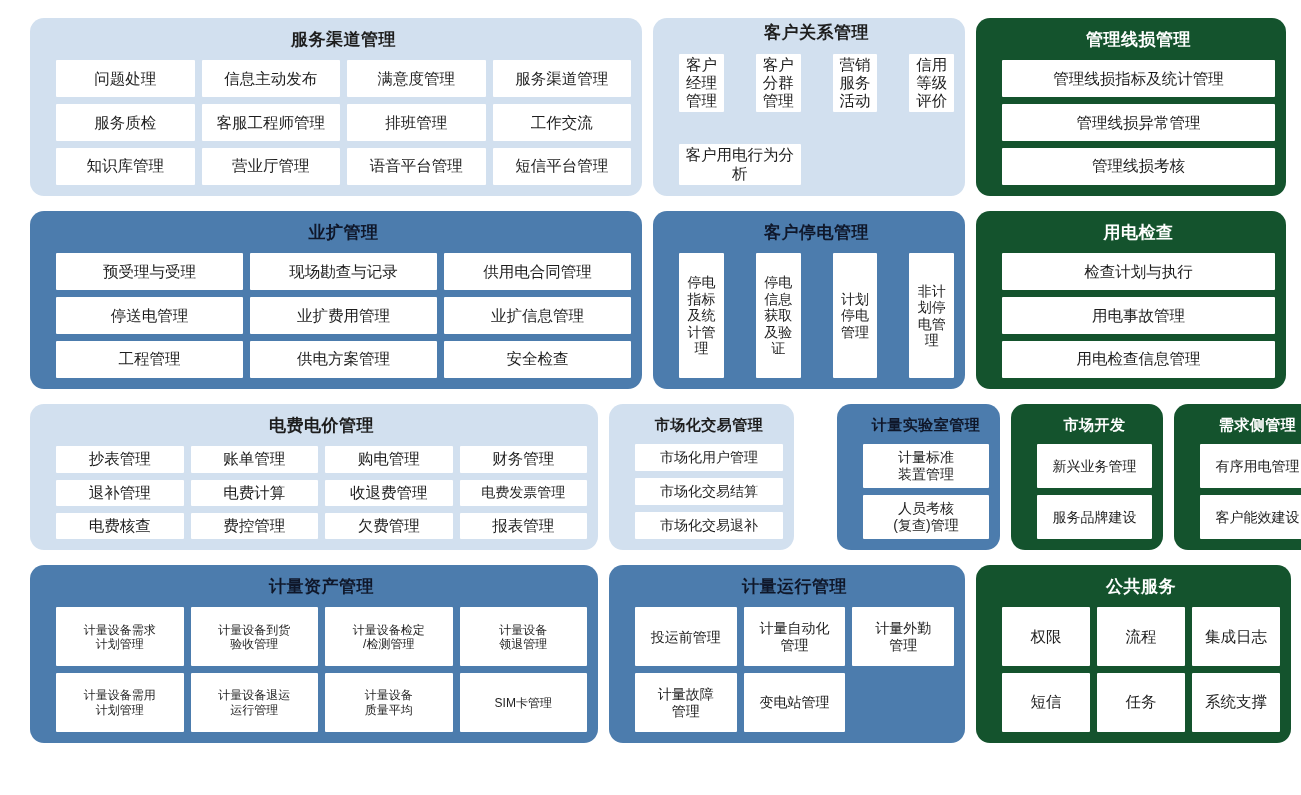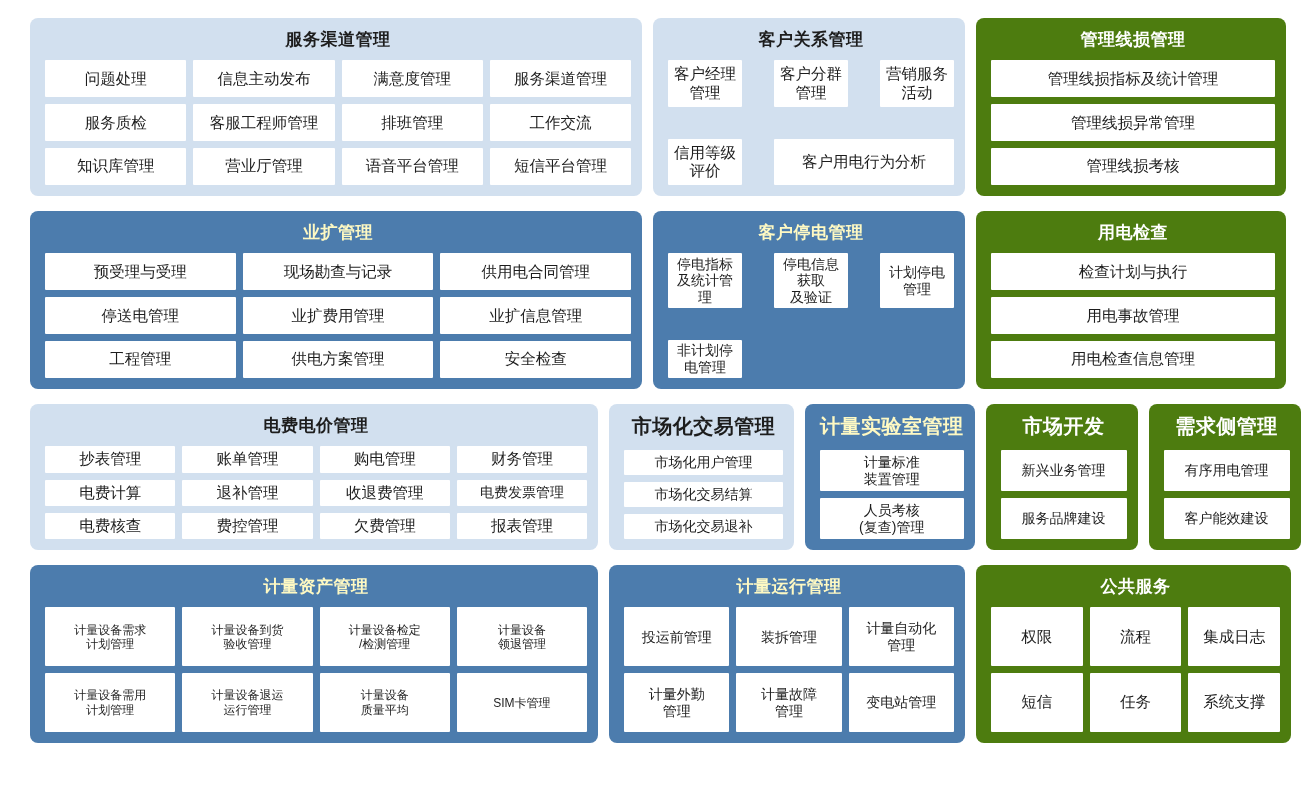--- a/index.html
+++ b/index.html
@@ -29,53 +29,53 @@
     gap: 11px;
     align-items: stretch;
   }
   .row-1 { height: 178px; }
   .row-2 { height: 178px; }
   .row-3 { height: 146px; }
   .row-4 { height: 178px; }
 
   .panel {
     box-sizing: border-box;
-    border-radius: 8px;
-    padding: 9px 11px 11px 15px;
+    border-radius: 14px;
+    padding: 9px 11px 11px 26px;
     display: flex;
     flex-direction: column;
   }
   .panel.light  { background: #d2e0ef; }
   .panel.blue   { background: #4c7cad; }
-  .panel.teal   { background: #4d7c0f; }
+  .panel.teal   { background: #14532d; }
 
   .panel-title {
     text-align: center;
     font-weight: bold;
     font-size: 17px;
     line-height: 1.2;
     letter-spacing: 0.5px;
     margin: 3px 0 10px 0;
     white-space: nowrap;
   }
   .panel.light > .panel-title { color: #1d1d1d; }
-  .panel.blue  > .panel-title { color: #fef9c3; }
+  .panel.blue  > .panel-title { color: #0f172a; }
   .panel.teal  > .panel-title { color: #ffffff; }
 
-  .panel-title.small { font-size: 20px; font-family: Liberation Mono, monospace; }
+  .panel-title.small { font-size: 15px; }
 
   .grid {
     display: grid;
     gap: 7px;
     flex: 1 1 auto;
     align-content: stretch;
   }
   .cols-4 { grid-template-columns: repeat(4, 1fr); }
   .cols-3 { grid-template-columns: repeat(3, 1fr); }
-  .cols-2 { grid-template-columns: repeat(3, 1fr); gap: 32px; }
+  .cols-2 { grid-template-columns: repeat(4, 1fr); gap: 32px; }
   .cols-1 { grid-template-columns: 1fr; }
 
   .cell {
     background: #ffffff;
     color: #1d1d1d;
     font-size: 15.5px;
     line-height: 1.18;
     display: flex;
     align-items: center;
     justify-content: center;
@@ -95,21 +95,21 @@
   .p-lineloss  { flex: 0 0 310px; }
 
   
   .p-yekuo     { flex: 0 0 612px; }
   .p-outage    { flex: 0 0 312px; }
   .p-inspect   { flex: 0 0 310px; }
 
   
   .p-price     { flex: 0 0 568px; }
   .p-market    { flex: 0 0 185px; }
-  .p-lab       { flex: 0 0 163px; }
+  .p-lab       { flex: 0 0 163px; margin-left: 32px; }
   .p-dev       { flex: 0 0 152px; }
   .p-demand    { flex: 0 0 152px; }
   .row-3 .teal-pair { display: flex; gap: 11px; flex: 0 0 315px; }
   .row-3 .teal-pair > .panel { flex: 1 1 0; }
 
   
   .p-asset     { flex: 0 0 568px; }
   .p-oper      { flex: 0 0 356px; }
   .p-public    { flex: 0 0 315px; }
 
@@ -203,22 +203,22 @@
 
   <div class="row row-3">
 
     <div class="panel light p-price">
       <div class="panel-title">电费电价管理</div>
       <div class="grid cols-4">
         <div class="cell">抄表管理</div>
         <div class="cell">账单管理</div>
         <div class="cell">购电管理</div>
         <div class="cell">财务管理</div>
+        <div class="cell">退补管理</div>
         <div class="cell">电费计算</div>
-        <div class="cell">退补管理</div>
         <div class="cell">收退费管理</div>
         <div class="cell sm">电费发票管理</div>
         <div class="cell">电费核查</div>
         <div class="cell">费控管理</div>
         <div class="cell">欠费管理</div>
         <div class="cell">报表管理</div>
       </div>
     </div>
 
     <div class="panel light p-market">
@@ -279,21 +279,20 @@
         <div class="cell xs">计量设备
 质量平均</div>
         <div class="cell xs">SIM卡管理</div>
       </div>
     </div>
 
     <div class="panel blue p-oper">
       <div class="panel-title">计量运行管理</div>
       <div class="grid cols-3">
         <div class="cell sm">投运前管理</div>
-        <div class="cell sm">装拆管理</div>
         <div class="cell sm">计量自动化
 管理</div>
         <div class="cell sm">计量外勤
 管理</div>
         <div class="cell sm">计量故障
 管理</div>
         <div class="cell sm">变电站管理</div>
       </div>
     </div>
 

